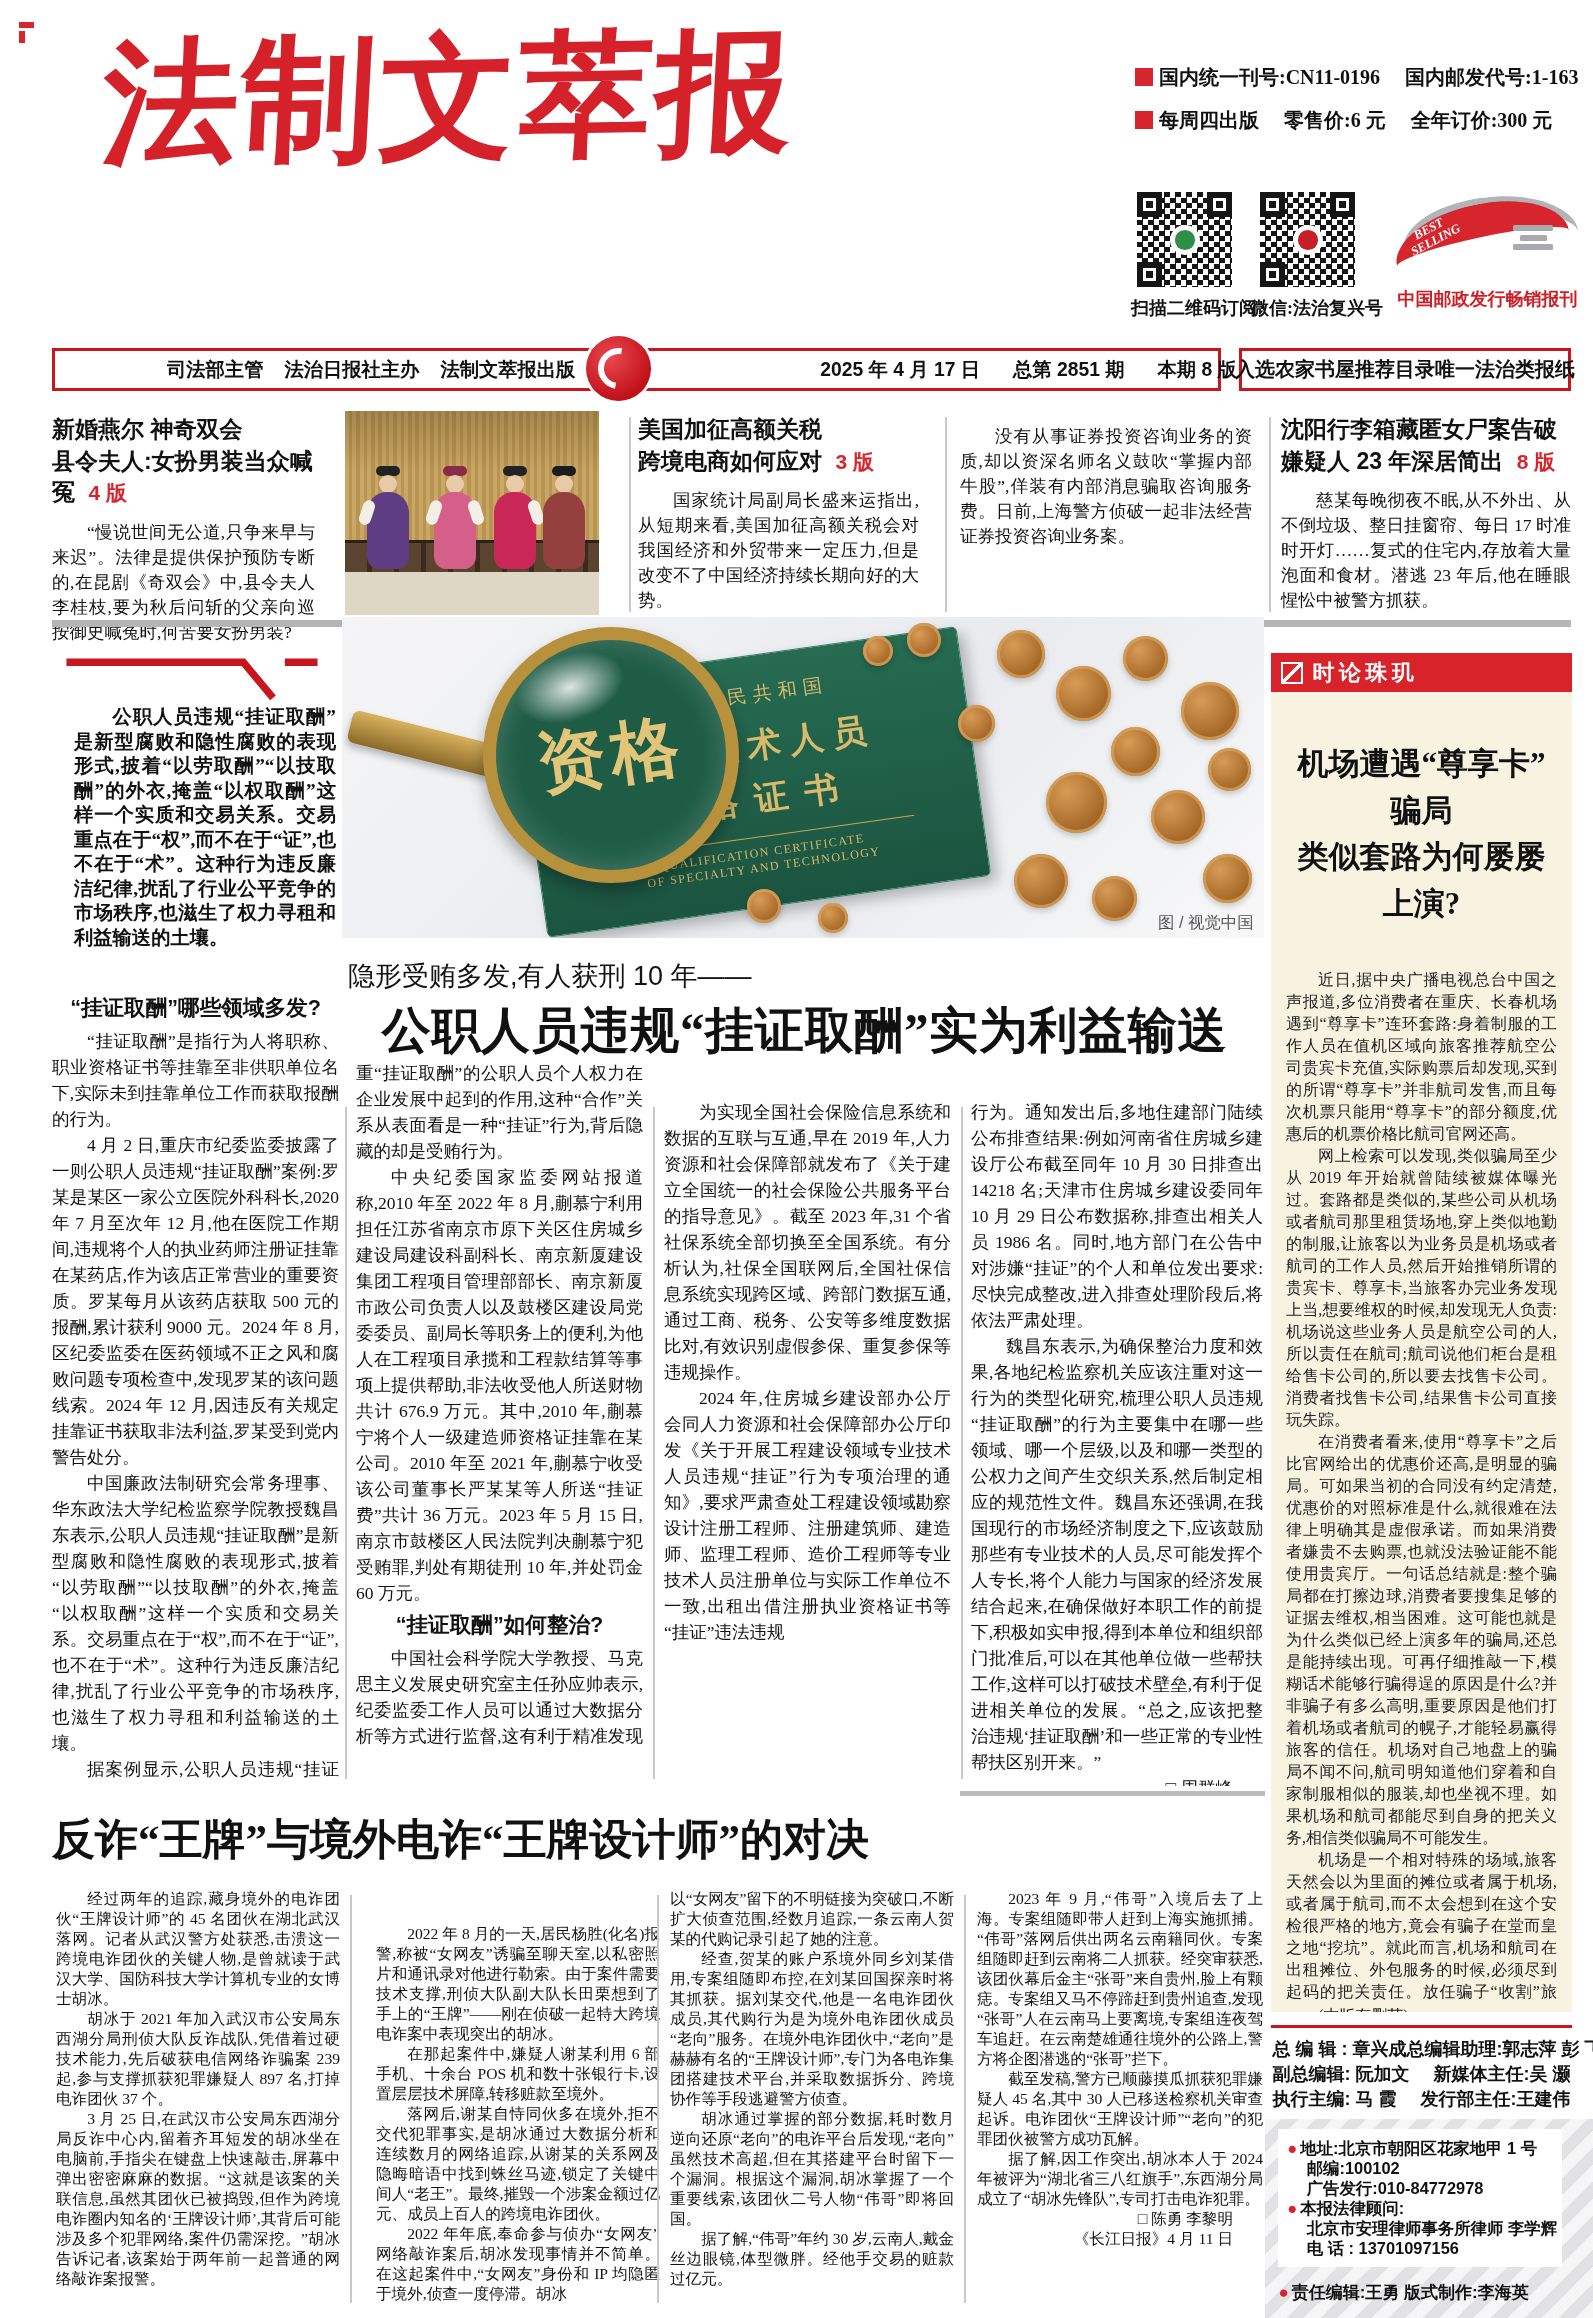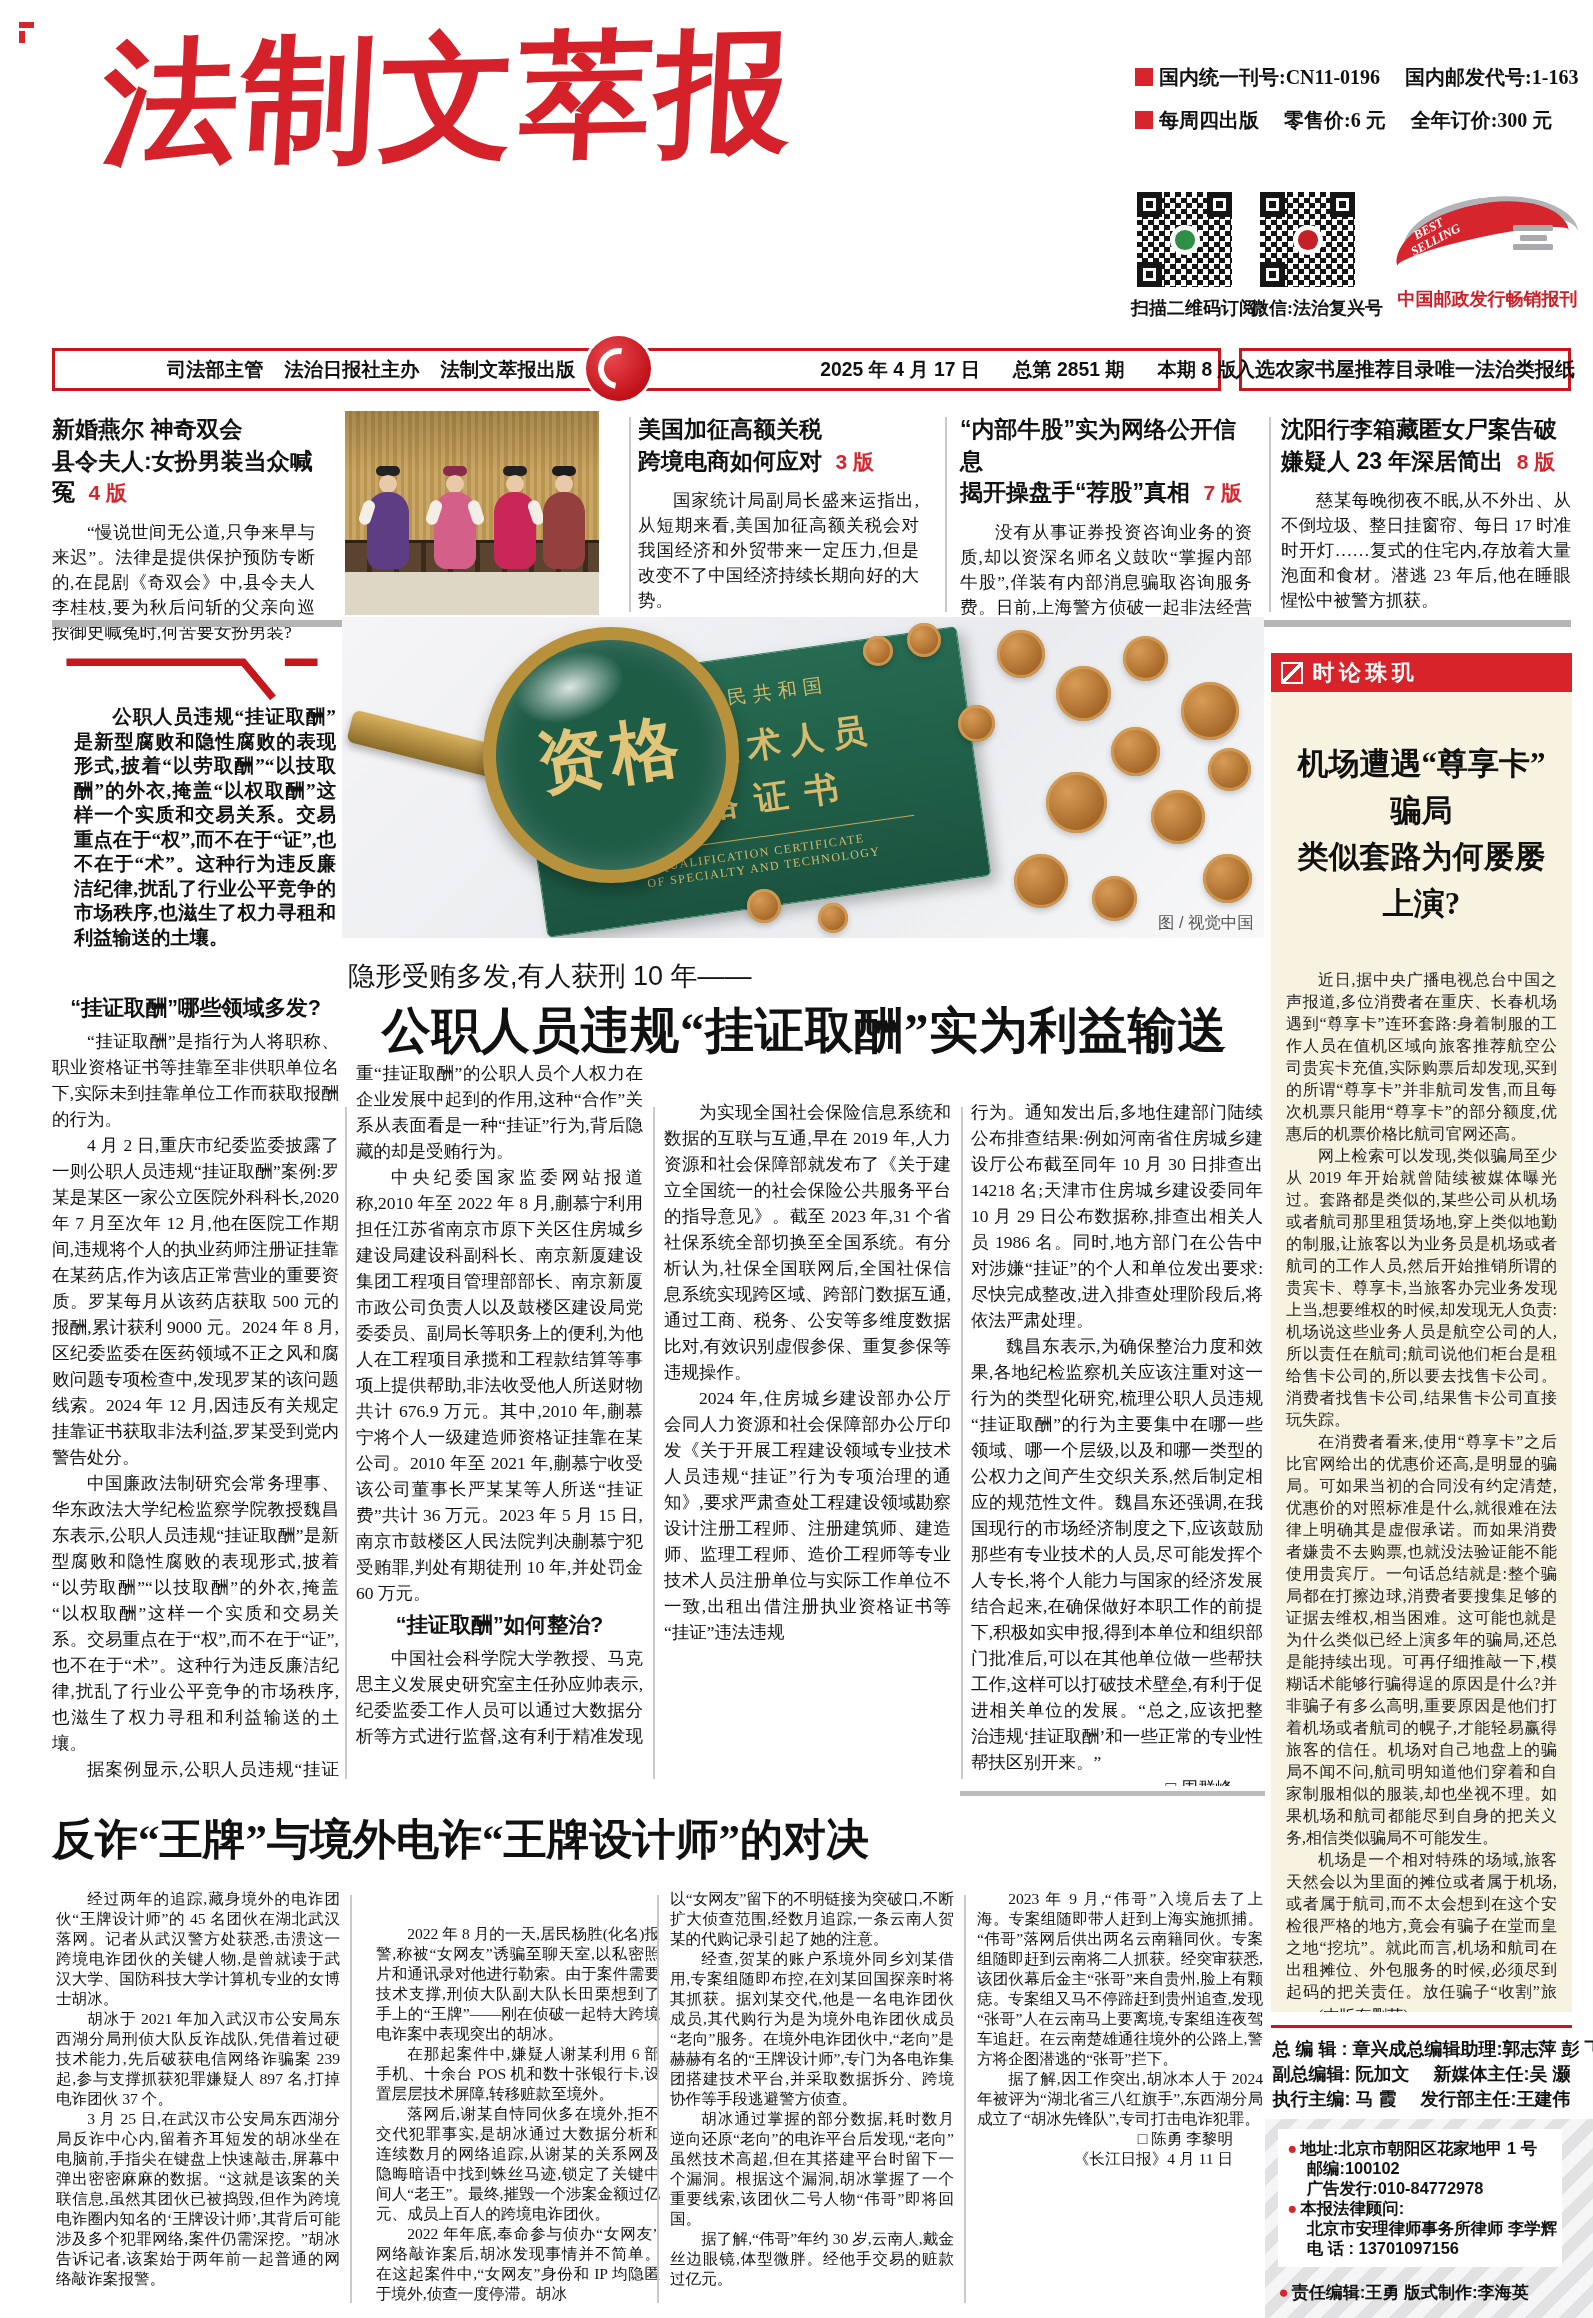--- a/index.html
+++ b/index.html
@@ -247,21 +247,20 @@
     </div>
 </div>
 
 <div class="abs brief" style="left:638px;top:414px;width:281px;">
   <div class="bh"><span>美国加征高额关税</span><br><span>跨境电商如何应对</span><span class="pg">3 版</span></div>
   <div class="bb">国家统计局副局长盛来运指出,从短期来看,美国加征高额关税会对我国经济和外贸带来一定压力,但是改变不了中国经济持续长期向好的大势。</div>
 </div>
 <div class="vrule" style="left:629px;top:417px;height:195px;"></div>
 
 <div class="abs brief" style="left:960px;top:414px;width:292px;">
-  <div class="bh"><span>“内部牛股”实为网络公开信息</span><br><span>揭开操盘手“荐股”真相</span><span class="pg">7 版</span></div>
   <div class="bb">没有从事证券投资咨询业务的资质,却以资深名师名义鼓吹“掌握内部牛股”,佯装有内部消息骗取咨询服务费。日前,上海警方侦破一起非法经营证券投资咨询业务案。</div>
 </div>
 <div class="vrule" style="left:945px;top:417px;height:195px;"></div>
 
 <div class="abs brief" style="left:1281px;top:414px;width:290px;">
   <div class="bh"><span>沈阳行李箱藏匿女尸案告破</span><br><span>嫌疑人 23 年深居简出</span><span class="pg">8 版</span></div>
   <div class="bb">慈某每晚彻夜不眠,从不外出、从不倒垃圾、整日挂窗帘、每日 17 时准时开灯……复式的住宅内,存放着大量泡面和食材。潜逃 23 年后,他在睡眼惺忪中被警方抓获。</div>
 </div>
 <div class="vrule" style="left:1269px;top:417px;height:195px;"></div>
 
@@ -369,20 +368,21 @@
     <p class="para">2022 年年底,奉命参与侦办“女网友”网络敲诈案后,胡冰发现事情并不简单。在这起案件中,“女网友”身份和 IP 均隐匿于境外,侦查一度停滞。胡冰</p>
   </div>
 <div class="article-col bottom-col" style="left:670px;top:1889px;width:284px;height:421px;">
     <p class="para noindent">以“女网友”留下的不明链接为突破口,不断扩大侦查范围,经数月追踪,一条云南人贺某的代购记录引起了她的注意。</p>
     <p class="para">经查,贺某的账户系境外同乡刘某借用,专案组随即布控,在刘某回国探亲时将其抓获。据刘某交代,他是一名电诈团伙成员,其代购行为是为境外电诈团伙成员“老向”服务。在境外电诈团伙中,“老向”是赫赫有名的“王牌设计师”,专门为各电诈集团搭建技术平台,并采取数据拆分、跨境协作等手段逃避警方侦查。</p>
     <p class="para">胡冰通过掌握的部分数据,耗时数月逆向还原“老向”的电诈平台后发现,“老向”虽然技术高超,但在其搭建平台时留下一个漏洞。根据这个漏洞,胡冰掌握了一个重要线索,该团伙二号人物“伟哥”即将回国。</p>
     <p class="para">据了解,“伟哥”年约 30 岁,云南人,戴金丝边眼镜,体型微胖。经他手交易的赃款过亿元。</p>
   </div>
 <div class="article-col bottom-col" style="left:977px;top:1889px;width:286px;height:421px;">
     <p class="para">2023 年 9 月,“伟哥”入境后去了上海。专案组随即带人赶到上海实施抓捕。“伟哥”落网后供出两名云南籍同伙。专案组随即赶到云南将二人抓获。经突审获悉,该团伙幕后金主“张哥”来自贵州,脸上有颗痣。专案组又马不停蹄赶到贵州追查,发现“张哥”人在云南马上要离境,专案组连夜驾车追赶。在云南楚雄通往境外的公路上,警方将企图潜逃的“张哥”拦下。</p>
+    <p class="para">截至发稿,警方已顺藤摸瓜抓获犯罪嫌疑人 45 名,其中 30 人已移送检察机关审查起诉。电诈团伙“王牌设计师”“老向”的犯罪团伙被警方成功瓦解。</p>
     <p class="para">据了解,因工作突出,胡冰本人于 2024 年被评为“湖北省三八红旗手”,东西湖分局成立了“胡冰先锋队”,专司打击电诈犯罪。</p>
     <p class="para byline">□ 陈勇 李黎明</p>
     <p class="para byline">《长江日报》4 月 11 日</p>
   </div>
 <div class="vrule" style="left:350px;top:1895px;height:408px;"></div>
 <div class="vrule" style="left:657px;top:1895px;height:408px;"></div>
 <div class="vrule" style="left:964px;top:1895px;height:408px;"></div>
 
 <div class="abs staff" id="staff-box">
     <div class="staff-row">

